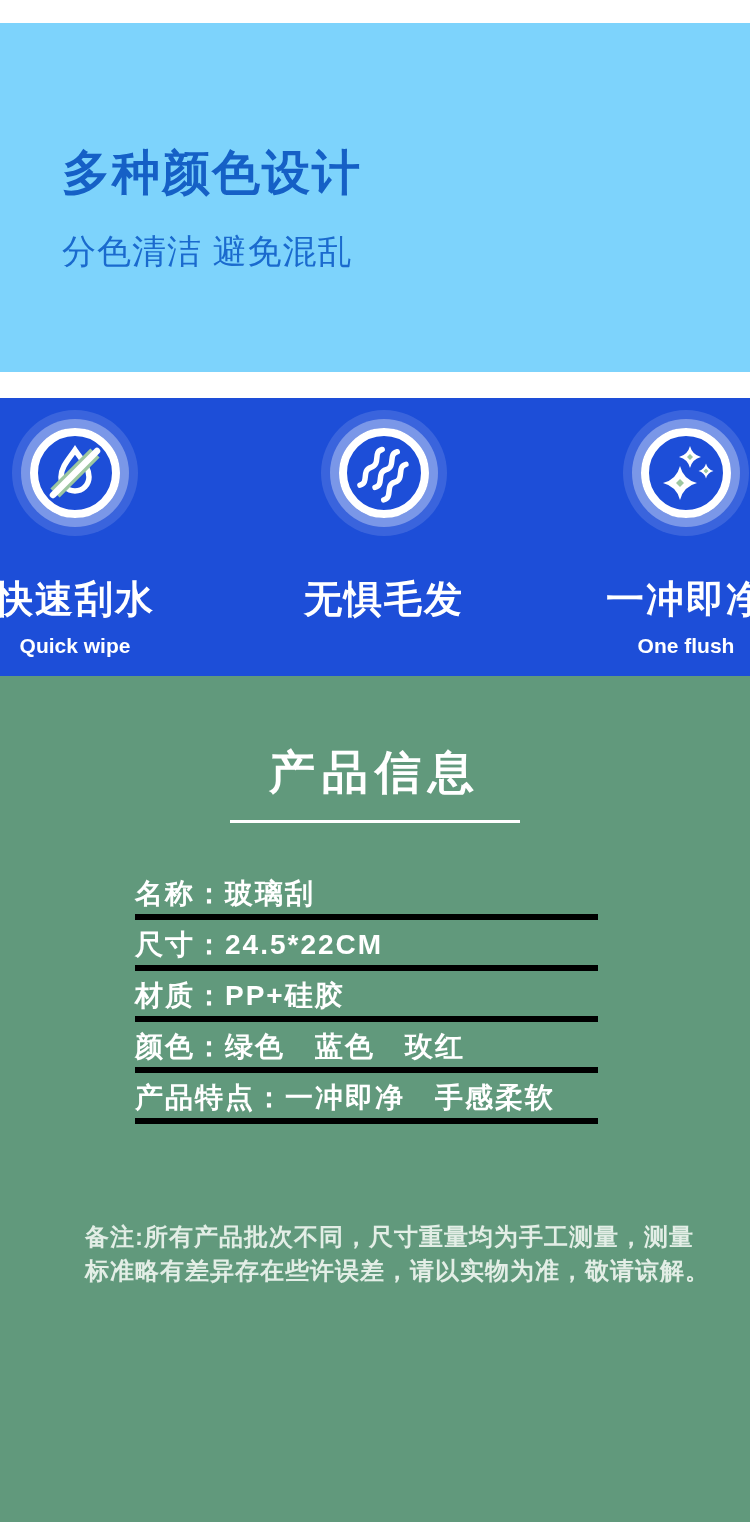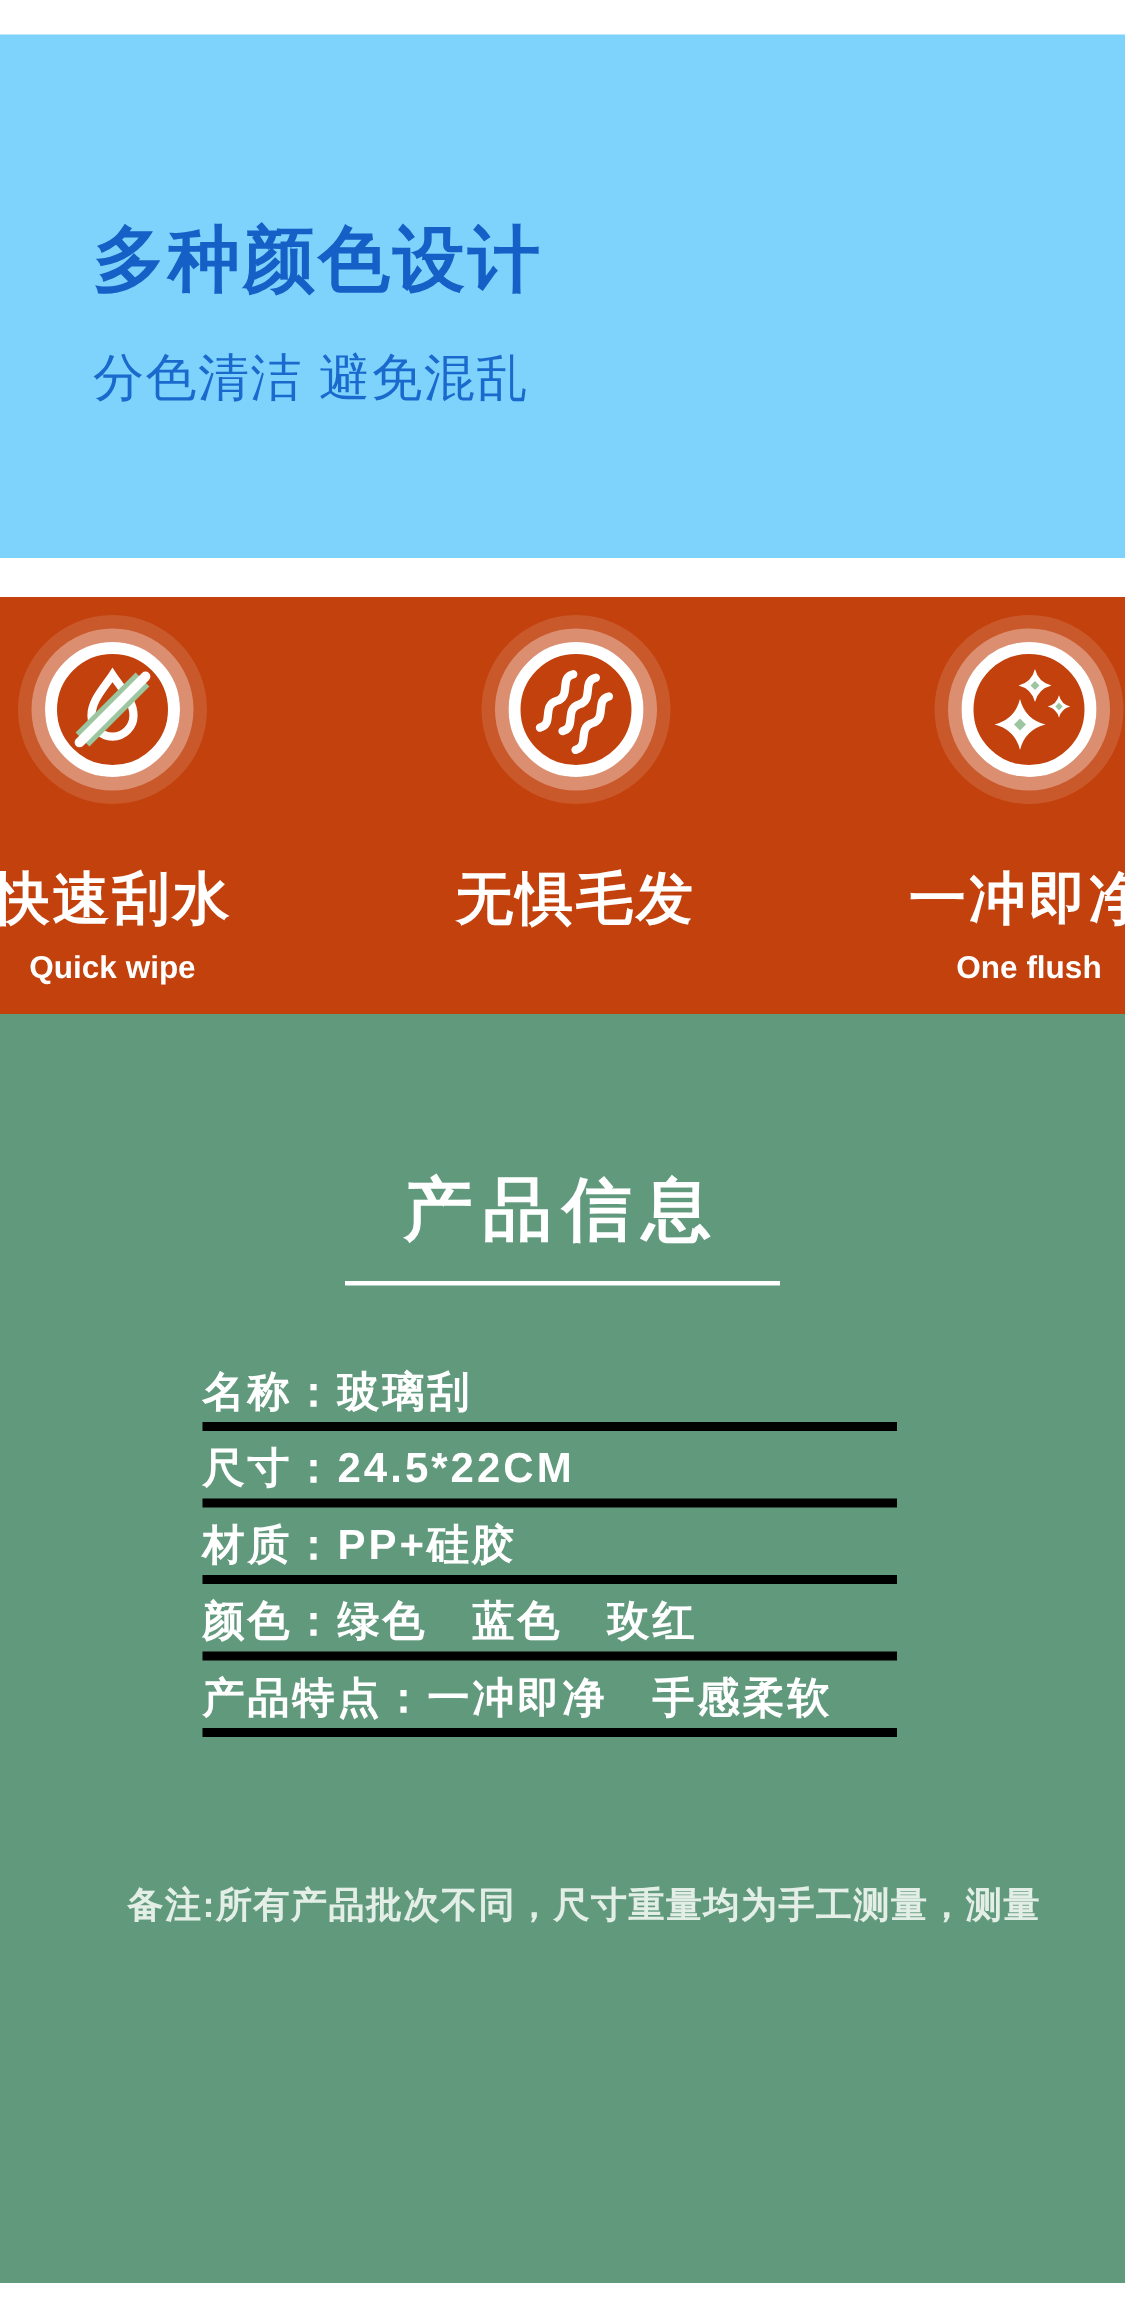--- a/index.html
+++ b/index.html
@@ -18,21 +18,21 @@
   }
   .hero-subtitle {
     position: absolute; left: 62px; top: 206px;
     font-size: 34px; color: #1a6ace; letter-spacing: 1px;
     white-space: nowrap;
   }
 
   
   .features {
     position: absolute; top: 398px; left: 0; width: 750px; height: 322px;
-    background: #c2410c; overflow: hidden;
+    background: #1d4ed8; overflow: hidden;
   }
   .feature-col { position: absolute; top: 0; width: 280px; height: 270px; text-align: center; }
   .f1 { left: -65px; }
   .f2 { left: 244px; }
   .f3 { left: 546px; }
   .icon-wrap { position: absolute; top: 30px; left: 50%; transform: translateX(-50%); }
   .icon-ring {
     box-sizing: border-box; width: 90px; height: 90px;
     border: 8px solid #ffffff; border-radius: 50%;
     box-shadow: 0 0 0 9px rgba(255,255,255,0.33), 0 0 0 18px rgba(255,255,255,0.13);
@@ -48,21 +48,21 @@
     font-size: 21px; font-weight: bold; color: #ffffff;
     white-space: nowrap;
   }
 
   
   .info {
     position: absolute; top: 676px; left: 0; width: 750px; height: 846px;
     background: #61997c;
   }
   .info-title {
-    margin: 0; padding-top: 100px; text-align: center;
+    margin: 0; padding-top: 66px; text-align: center;
     font-size: 46px; font-weight: bold; color: #ffffff; letter-spacing: 7px;
   }
   .info-underline { width: 290px; height: 3px; background: #ffffff; margin: 16px auto 0 auto; }
   .specs { margin: 56px 0 0 135px; width: 463px; }
   .spec-row {
     font-size: 28px; font-weight: bold; color: #ffffff; letter-spacing: 2px;
     line-height: 30px; padding-bottom: 5px; border-bottom: 6px solid #000000;
     margin-bottom: 10px; white-space: nowrap;
   }
   .note {
@@ -139,16 +139,17 @@
     <div class="specs">
       <div class="spec-row">名称：玻璃刮</div>
       <div class="spec-row">尺寸：24.5*22CM</div>
       <div class="spec-row">材质：PP+硅胶</div>
       <div class="spec-row">颜色：绿色　蓝色　玫红</div>
       <div class="spec-row">产品特点：一冲即净　手感柔软</div>
     </div>
 
     <div class="note">
       <div class="note-line">备注:所有产品批次不同，尺寸重量均为手工测量，测量</div>
+      <div class="note-line">标准略有差异存在些许误差，请以实物为准，敬请谅解。</div>
     </div>
   </div>
 
 </div>
 
 </body></html>

